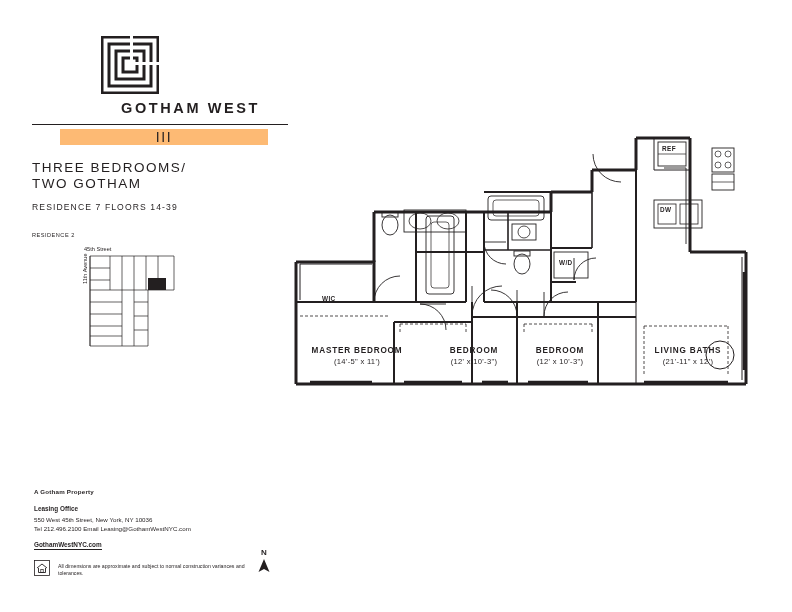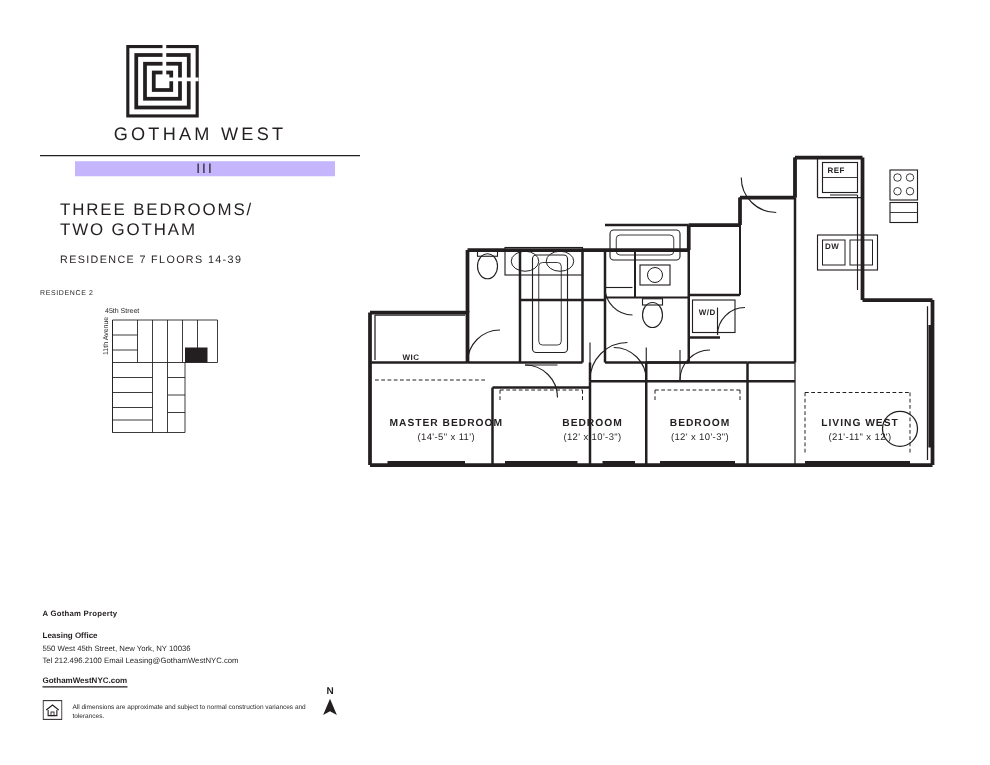--- a/index.html
+++ b/index.html
@@ -27,52 +27,51 @@
     left: 101px;
     top: 36px;
     width: 58px;
     height: 58px;
   }
   .brand-name {
     position: absolute;
     left: 60px;
     top: 100px;
     width: 200px;
-    text-align: center;
+    text-align: right;
     font-size: 14.5px;
     letter-spacing: 2.6px;
-    font-weight: 400;
+    font-weight: 700;
     color: #231f20;
   }
   .brand-rule {
     position: absolute;
     left: 32px;
     top: 124px;
     width: 256px;
     height: 1px;
     background: #231f20;
   }
   .brand-sub {
     position: absolute;
     left: 60px;
     top: 129px;
     width: 200px;
     text-align: center;
-    font-size: 11px;
+    font-size: 14px;
     letter-spacing: 1.6px;
     color: #231f20;
-    background: #c4b5fd;
+    background: #fdba74;
     padding: 0 4px;
   }
   .title-block {
     position: absolute;
     left: 32px;
     top: 160px;
     width: 240px;
-    margin-left: 16px;
   }
   .title-line {
     font-size: 13.5px;
     letter-spacing: 1.5px;
     line-height: 16px;
     font-weight: 400;
     color: #231f20;
   }
   .residence-line {
     margin-top: 10px;
@@ -176,21 +175,21 @@
   .north-letter {
     font-size: 8px;
     font-weight: 700;
     color: #231f20;
   }
 
   
   .plan {
     position: absolute;
     left: 276px;
-    top: 100px;
+    top: 112px;
     width: 500px;
     height: 390px;
   }
   .room-label {
     position: absolute;
     text-align: center;
     color: #231f20;
     line-height: 11px;
   }
   .room-label .rl-name {
@@ -467,21 +466,21 @@
       <span class="rl-name">BEDROOM</span>
       <span class="rl-dim">(12' x 10'-3")</span>
     </div>
 
     <div class="room-label" style="left:228px; top:233px; width:112px;">
       <span class="rl-name">BEDROOM</span>
       <span class="rl-dim">(12' x 10'-3")</span>
     </div>
 
     <div class="room-label" style="left:350px; top:233px; width:124px;">
-      <span class="rl-name">LIVING WEST</span>
+      <span class="rl-name">LIVING BATHS</span>
       <span class="rl-dim">(21'-11" x 12')</span>
     </div>
 
     
     <div class="tag" style="left:46px; top:183px;">WIC</div>
     <div class="tag" style="left:283px; top:147px;">W/D</div>
     <div class="tag" style="left:386px; top:33px;">REF</div>
     <div class="tag" style="left:384px; top:94px;">DW</div>
   </div>
 

